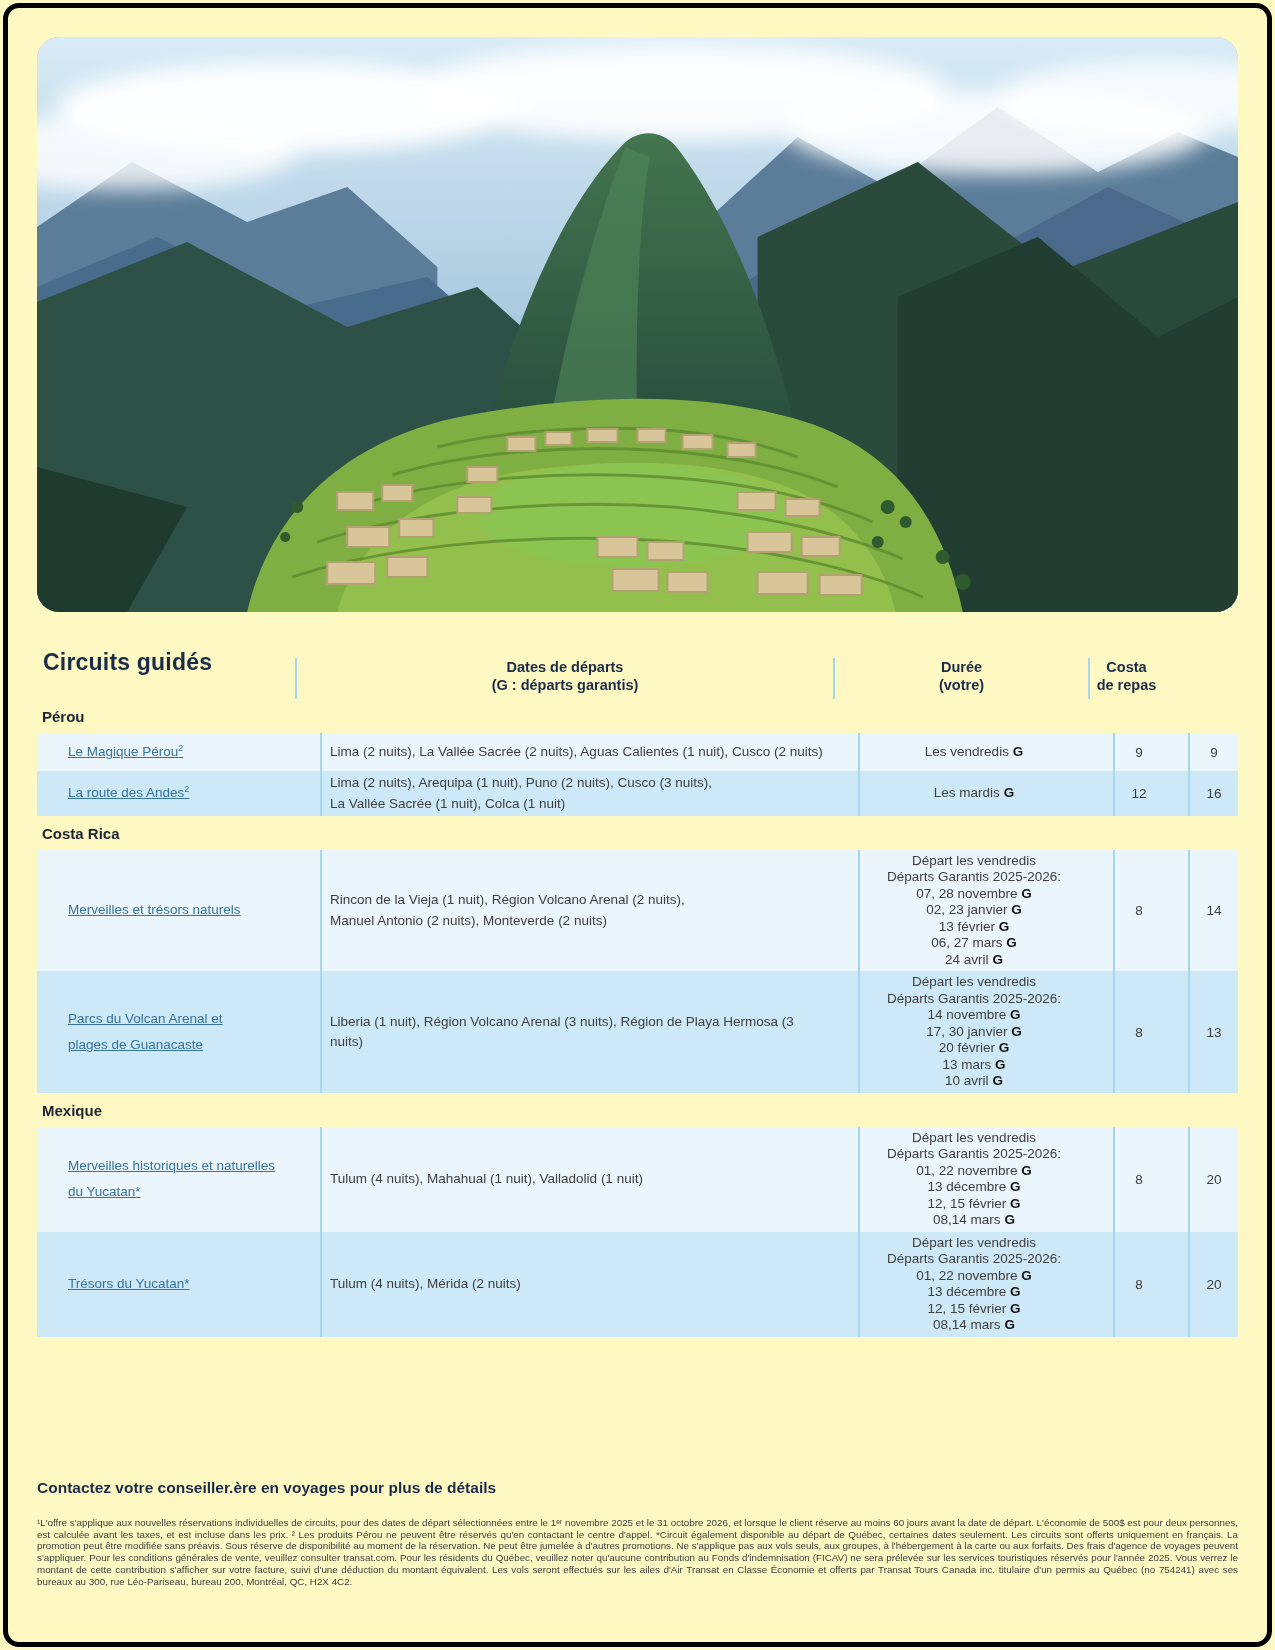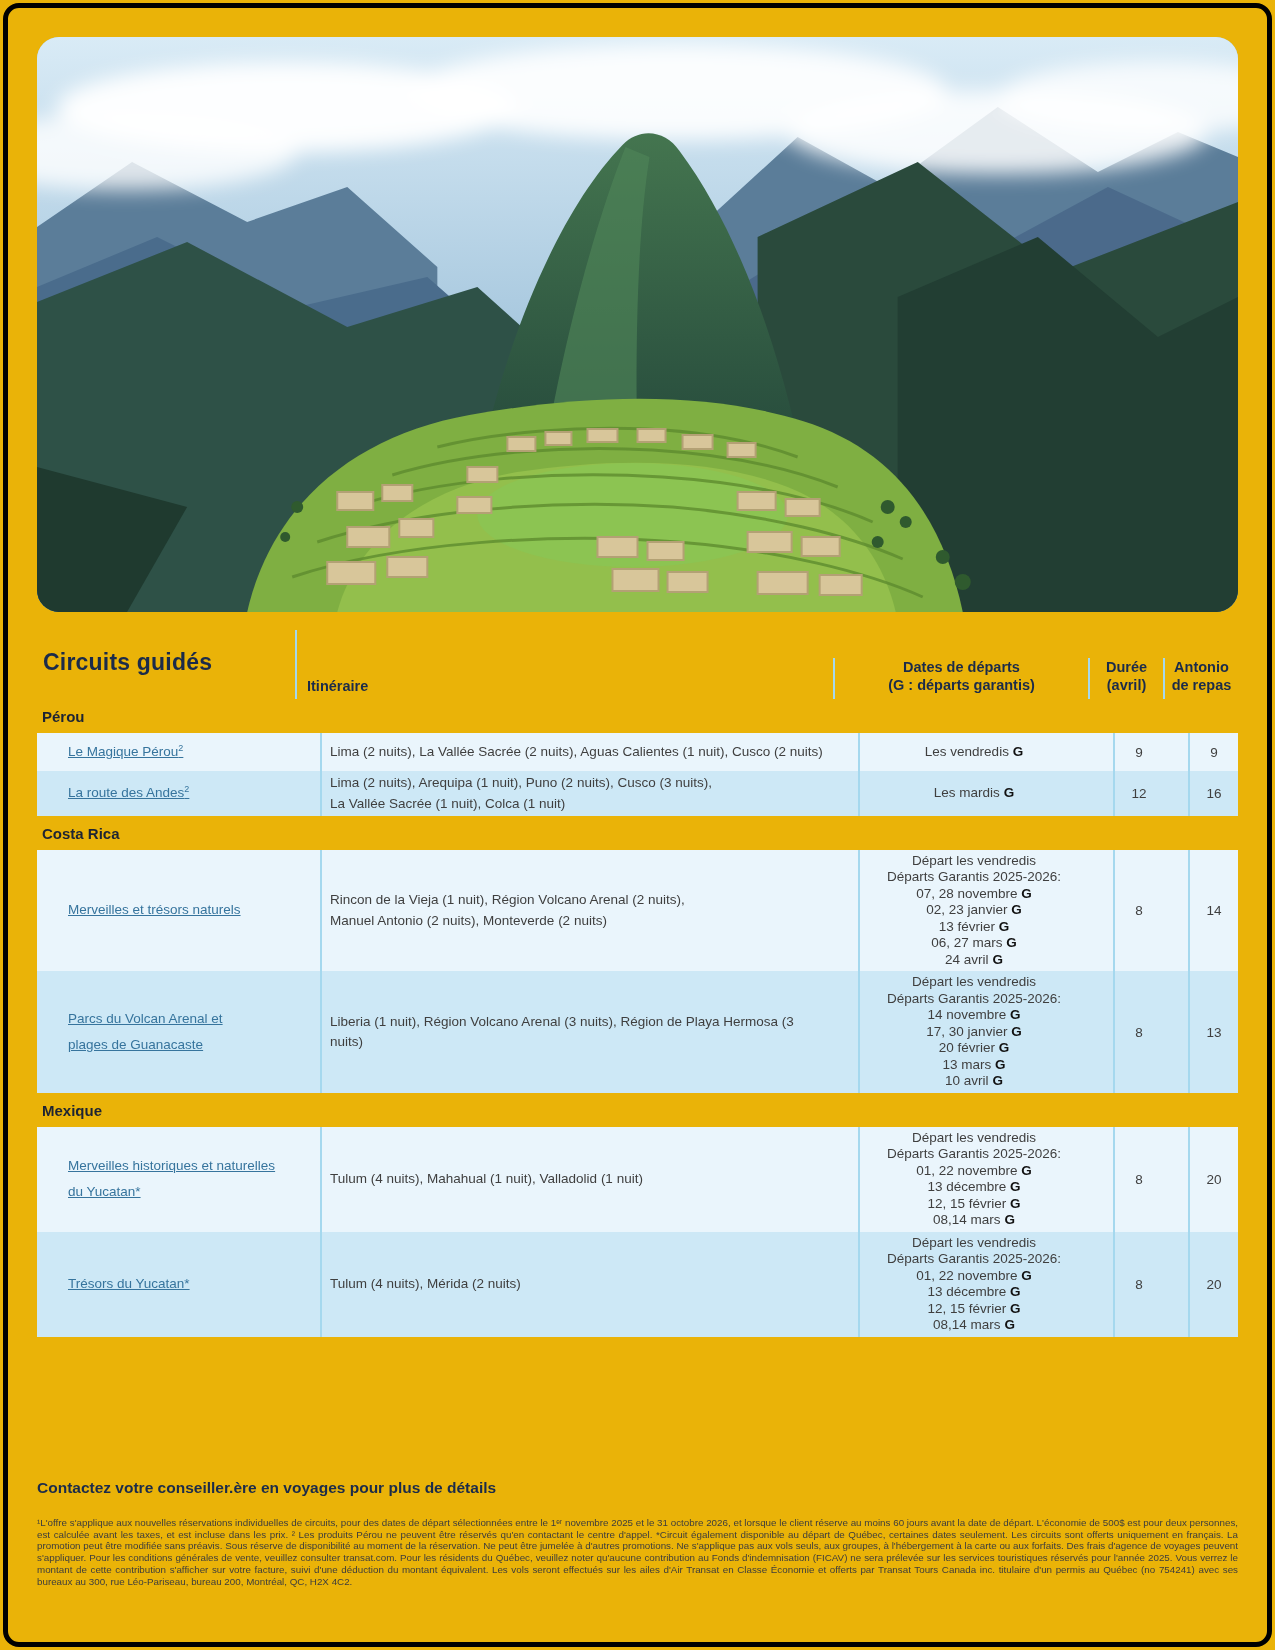--- a/index.html
+++ b/index.html
@@ -6,21 +6,21 @@
     --navy:#1B2B4A;
     --link:#36749D;
     --row-light:#EAF5FC;
     --row-dark:#CDE8F6;
     --divider:#A5D8EE;
     --text:#3F3F3F;
   }
   *{margin:0;padding:0;box-sizing:border-box;}
   html,body{background:#fff;}
   body{font-family:"Liberation Sans", sans-serif;color:var(--text);}
-  .page{position:relative;width:1275px;height:1650px;background:#eab308;overflow:hidden;}
+  .page{position:relative;width:1275px;height:1650px;background:#fef9c3;overflow:hidden;}
   .page-frame{position:absolute;inset:3px;border:5px solid #000;border-radius:16px;pointer-events:none;z-index:50;}
 
   
   .hero{position:absolute;left:37px;top:37px;width:1201px;height:575px;border-radius:22px;overflow:hidden;background:#9cc0d8;}
   .hero svg{display:block;width:100%;height:100%;}
 
   
   .table{position:absolute;left:37px;top:630px;width:1201px;font-size:13.5px;}
   .grid{display:grid;grid-template-columns:258px 538px 255px 75px 75px;}
   .thead{min-height:47px;}
@@ -144,31 +144,30 @@
       </g>
       <path d="M0,430 L150,470 L90,575 L0,575 Z" fill="#1F3A2F"></path>
     </svg>
   </div>
 
   <div class="table">
     <div class="grid thead">
       <div class="cell h-title">
         <div class="table-title">Circuits guidés</div>
       </div>
-      <div class="cell h-itin">Itinéraire</div>
       <div class="cell h-center">
         <span>Dates de départs</span>
         <span>(G : départs garantis)</span>
       </div>
       <div class="cell h-center">
         <span>Durée</span>
-        <span>(avril)</span>
+        <span>(votre)</span>
       </div>
       <div class="cell h-center">
-        <span>Antonio</span>
+        <span>Costa</span>
         <span>de repas</span>
       </div>
     </div>
     <div id="table-body">
         <div>
           <div class="section-label">Pérou</div>
           <div class="grid row shade-light">
             <div class="cell c-name">
               <a class="name" tabindex="0">Le Magique Pérou<sup>2</sup></a>
             </div>

